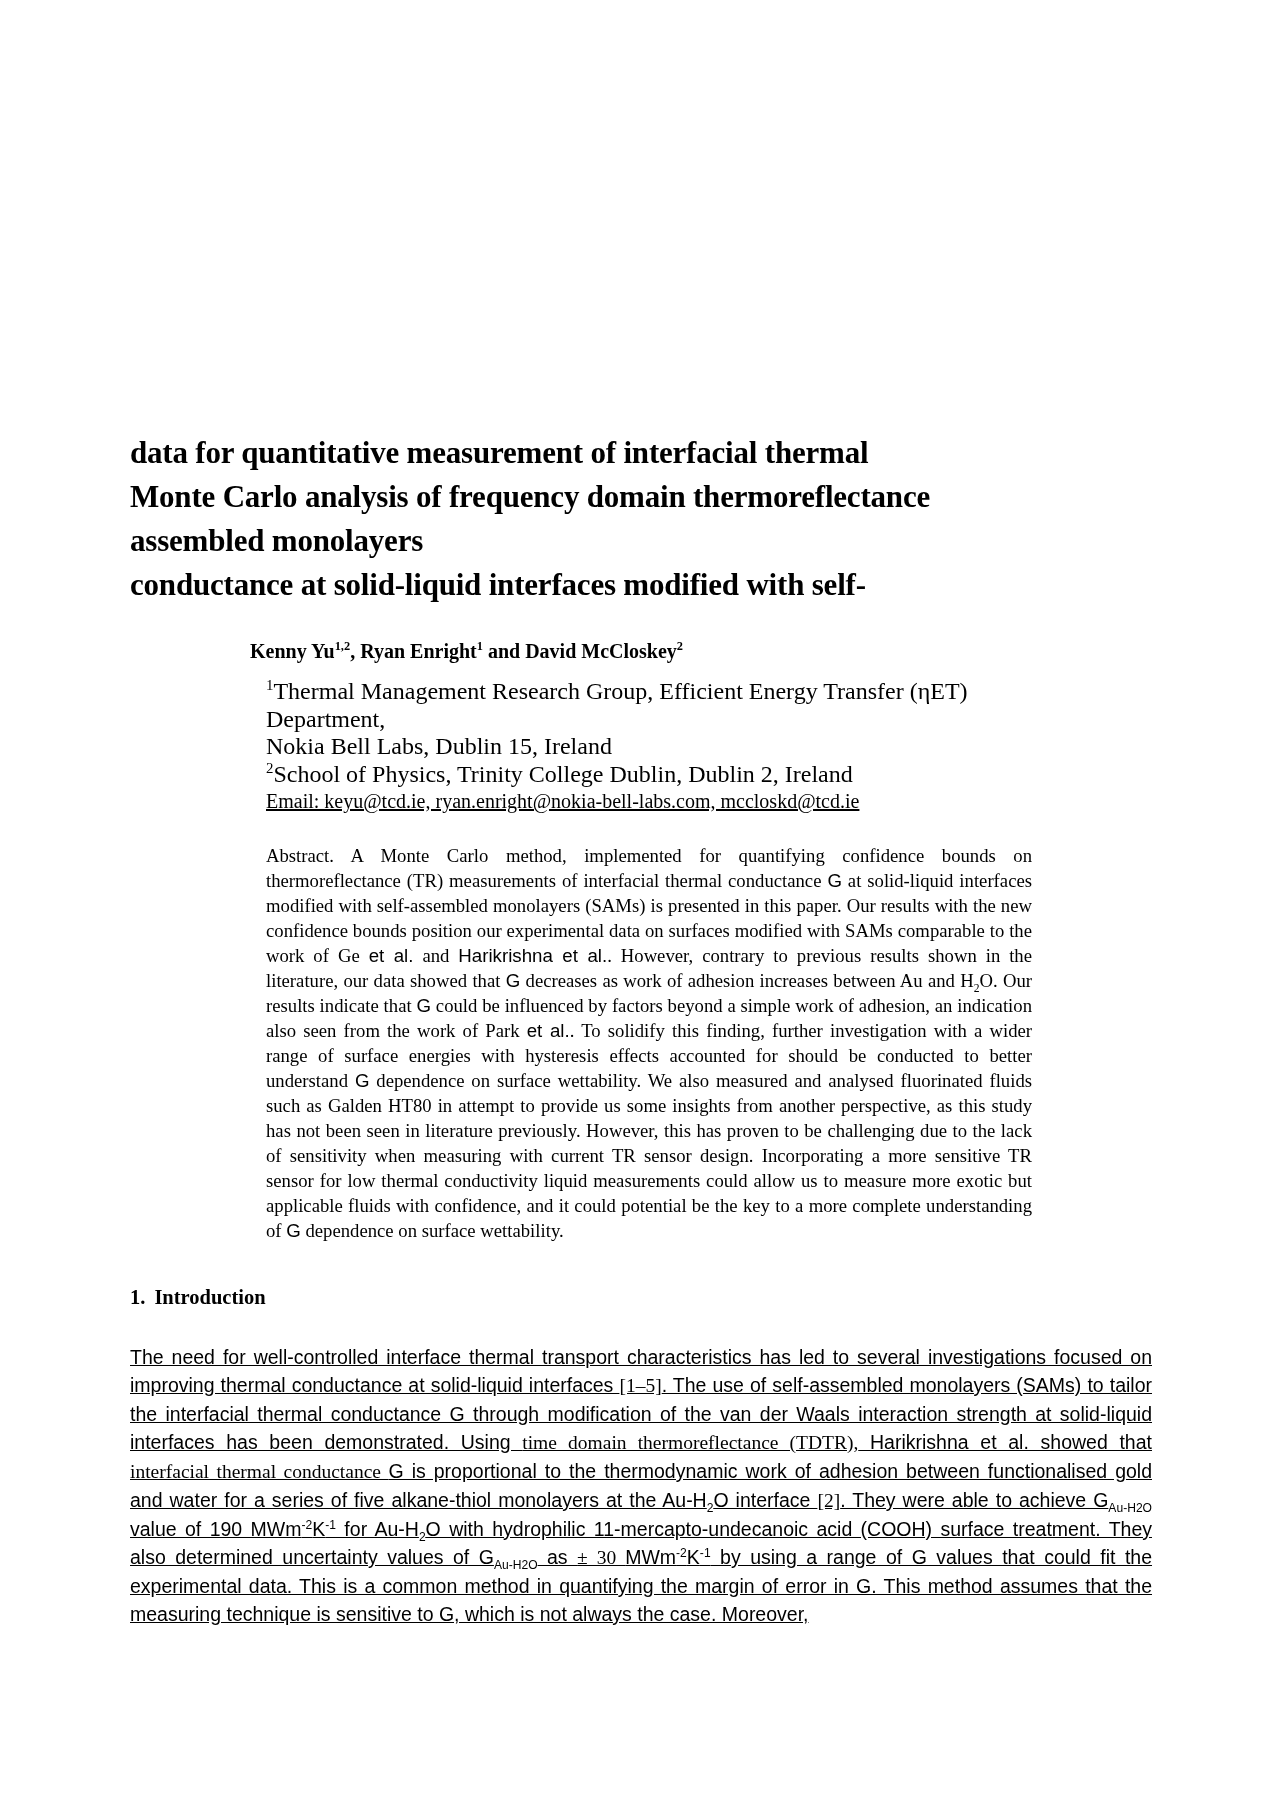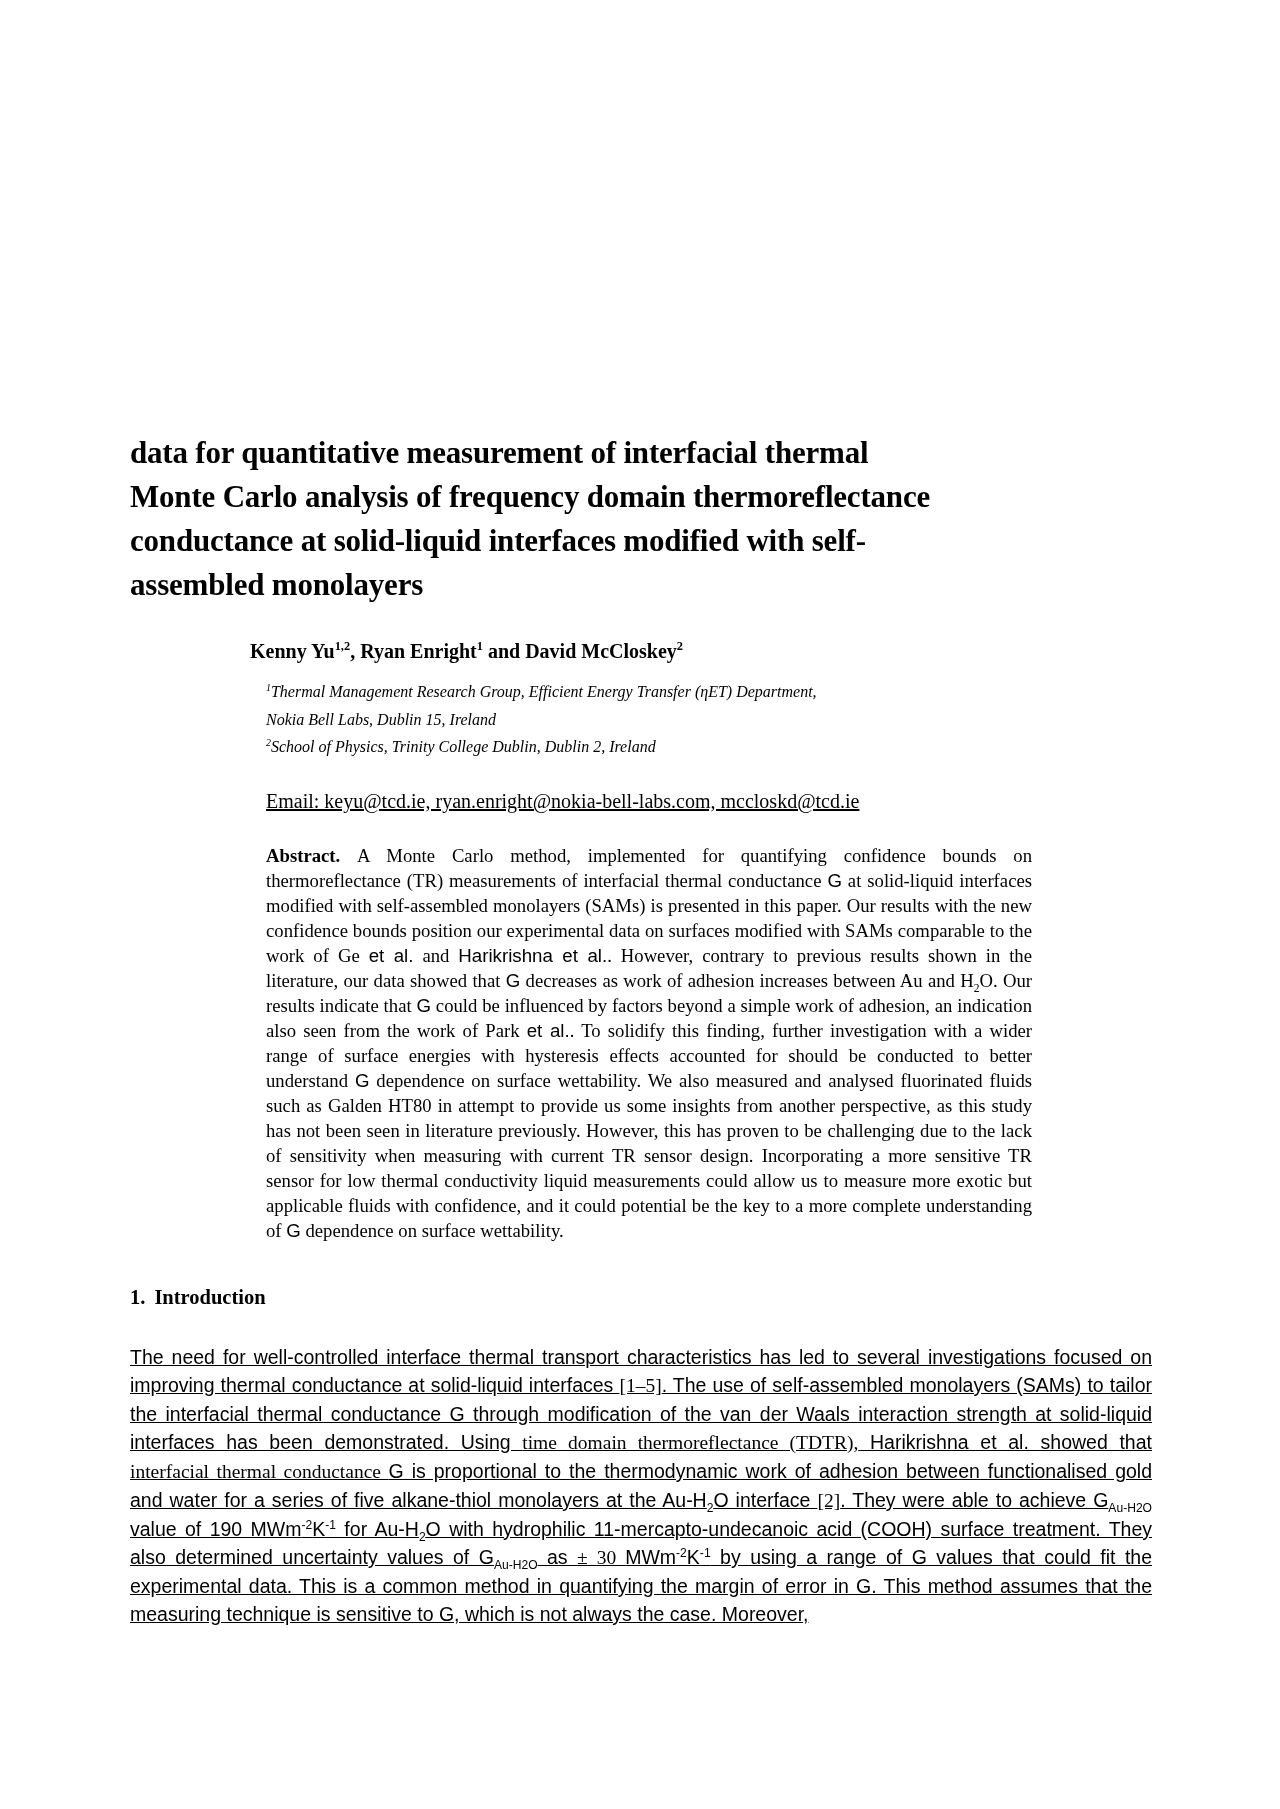--- a/index.html
+++ b/index.html
@@ -28,24 +28,23 @@
   .authors {
     left: 250px;
     top: 640px;
     font-size: 20px;
     font-weight: bold;
   }
 
   .affiliations {
     left: 266px;
     top: 678px;
-    font-size: 16px;
+    font-size: 24px;
     line-height: 27.5px;
     width: 800px;
-    font-style: italic;
   }
 
   .email-line {
     left: 266px;
     top: 790px;
     font-size: 20px;
     text-decoration: underline;
   }
 
   .abstract {
@@ -70,36 +69,36 @@
     top: 1343px;
     width: 1022px;
     font-family: "Liberation Sans", sans-serif;
     font-size: 19.5px;
     line-height: 28px;
     text-align: justify;
     text-decoration: underline;
   }
 
   
-  .rt-b    { font-weight: bold; }
+  .rt-b    { font-weight: normal; }
   .rt-sans { font-family: "Liberation Sans", sans-serif; }
   .rt-serif{ font-family: "Liberation Serif", serif; }
   .rt-sup  { vertical-align: super; font-size: 0.62em; line-height: 0; }
   .rt-sub  { vertical-align: sub;   font-size: 0.62em; line-height: 0; }
 </style>
 </head>
 <body>
 
 <div>
 
   <h1 class="abs paper-title">
     <span>data for quantitative measurement of interfacial thermal</span>
     <span>Monte Carlo analysis of frequency domain thermoreflectance</span>
+    <span>assembled monolayers</span>
     <span>conductance at solid-liquid interfaces modified with self-</span>
-    <span>assembled monolayers</span>
   </h1>
 
   <div class="abs authors"><span>Kenny Yu</span><span class="rt-sup">1,2</span><span>, Ryan Enright</span><span class="rt-sup">1</span><span> and David McCloskey</span><span class="rt-sup">2</span></div>
 
   <div class="abs affiliations"><span class="rt-sup">1</span><span>Thermal Management Research Group, Efficient Energy Transfer (ηET) Department,</span><br><span>Nokia Bell Labs, Dublin 15, Ireland</span><br><span class="rt-sup">2</span><span>School of Physics, Trinity College Dublin, Dublin 2, Ireland</span></div>
 
   <div class="abs email-line">Email: keyu@tcd.ie, ryan.enright@nokia-bell-labs.com, mccloskd@tcd.ie</div>
 
   <div class="abs abstract"><span class="rt-b">Abstract. </span><span>A Monte Carlo method, implemented for quantifying confidence bounds on thermoreflectance (TR) measurements of interfacial thermal conductance </span><span class="rt-sans">G</span><span> at solid-liquid interfaces modified with self-assembled monolayers (SAMs) is presented in this paper. Our results with the new confidence bounds position our experimental data on surfaces modified with SAMs comparable to the work of Ge </span><span class="rt-sans">et al.</span><span> and </span><span class="rt-sans">Harikrishna et al.</span><span>. However, contrary to previous results shown in the literature, our data showed that </span><span class="rt-sans">G</span><span> decreases as work of adhesion increases between Au and H</span><span class="rt-sub">2</span><span>O. Our results indicate that </span><span class="rt-sans">G</span><span> could be influenced by factors beyond a simple work of adhesion, an indication also seen from the work of Park </span><span class="rt-sans">et al.</span><span>. To solidify this finding, further investigation with a wider range of surface energies with hysteresis effects accounted for should be conducted to better understand </span><span class="rt-sans">G</span><span> dependence on surface wettability. We also measured and analysed fluorinated fluids such as Galden HT80 in attempt to provide us some insights from another perspective, as this study has not been seen in literature previously. However, this has proven to be challenging due to the lack of sensitivity when measuring with current TR sensor design. Incorporating a more sensitive TR sensor for low thermal conductivity liquid measurements could allow us to measure more exotic but applicable fluids with confidence, and it could potential be the key to a more complete understanding of </span><span class="rt-sans">G</span><span> dependence on surface wettability.</span></div>
 

